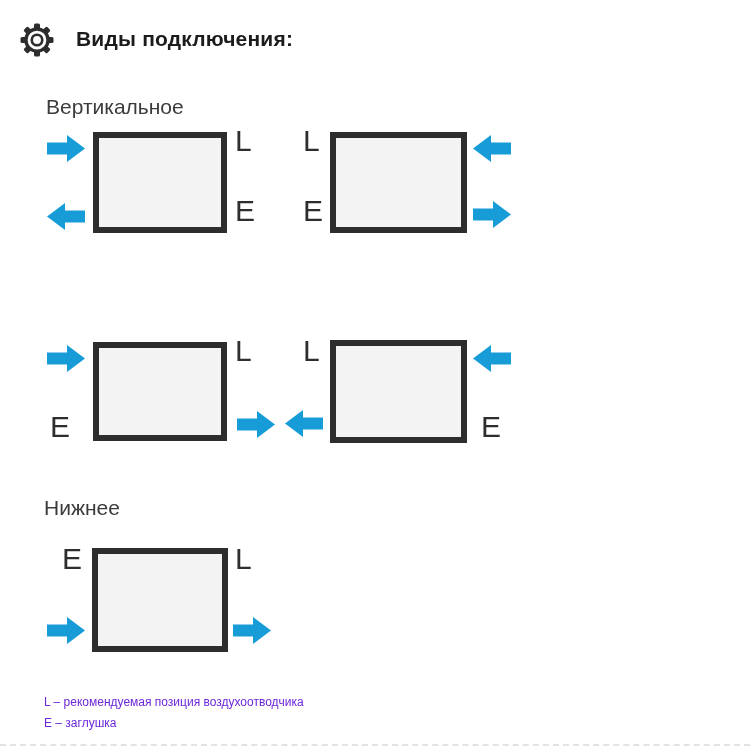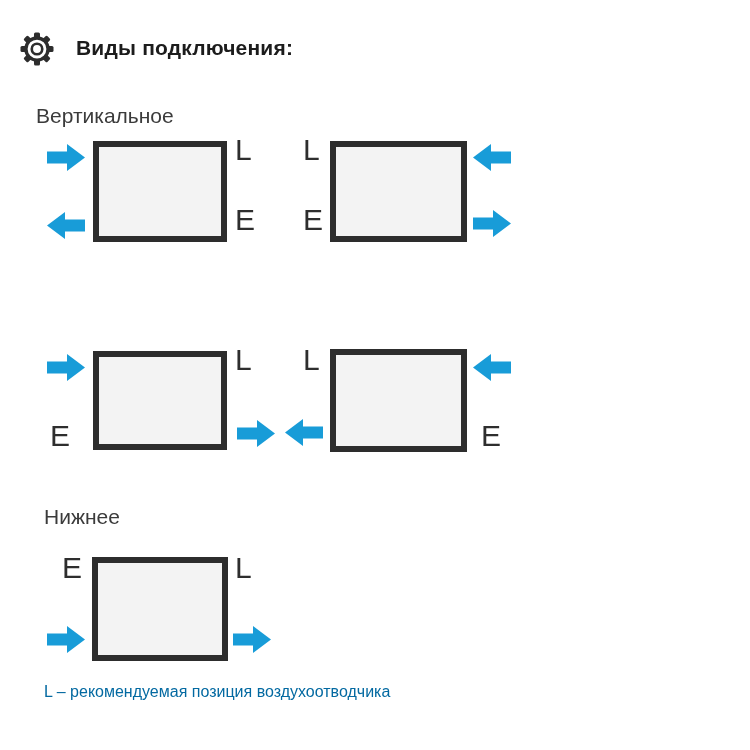--- a/index.html
+++ b/index.html
@@ -4,21 +4,21 @@
 <style>
   html, body { margin: 0; padding: 0; background: #ffffff; }
   .page {
     position: relative;
     width: 750px;
     height: 750px;
     background: #ffffff;
     font-family: "Liberation Sans", sans-serif;
     overflow: hidden;
   }
-  .abs { position: absolute; margin-top: 9px; }
+  .abs { position: absolute; }
 
   
   .gear { left: 19px; top: 22px; width: 36px; height: 36px; }
   .gear svg { width: 100%; height: 100%; display: block; }
   .page-title {
     left: 76px; top: 27px;
     font-size: 21px; font-weight: bold; color: #1c1c1c;
     letter-spacing: 0.2px; white-space: nowrap;
   }
 
@@ -40,22 +40,22 @@
     line-height: 30px; white-space: nowrap;
   }
 
   
   .arrow { width: 38px; height: 27px; }
   .arrow svg { width: 100%; height: 100%; display: block; }
   .arrow.west svg { transform: scaleX(-1); }
 
   
   .legend {
-    left: 44px; top: 672px;
-    font-size: 16px; color: #0369a1; line-height: 21px; white-space: nowrap;
+    left: 44px; top: 692px;
+    font-size: 12px; color: #6d28d9; line-height: 21px; white-space: nowrap;
   }
 
   
   .divider {
     left: 0; top: 744px; width: 750px; height: 0;
     border-top: 2px dashed #e3e3e3;
   }
 </style>
 </head>
 <body>
@@ -70,21 +70,21 @@
         <rect x="2" y="20" width="44" height="8" rx="2" transform="rotate(90 24 24)"></rect>
         <rect x="2" y="20" width="44" height="8" rx="2" transform="rotate(135 24 24)"></rect>
       </g>
       <circle cx="24" cy="24" r="17" fill="#2d2d2d"></circle>
       <circle cx="24" cy="24" r="12.5" fill="#ffffff"></circle>
       <circle cx="24" cy="24" r="7" fill="#ffffff" stroke="#2d2d2d" stroke-width="3.5"></circle>
     </svg>
   </span>
   <div class="abs page-title">Виды подключения:</div>
 
-  <div class="abs sec-title" style="left:36px; top:95px;">Вертикальное</div>
+  <div class="abs sec-title" style="left:46px; top:95px;">Вертикальное</div>
 
   <span class="abs arrow" style="left:47px; top:135px;">
     <svg viewBox="0 0 38 27">
         <polygon points="0,7.5 20,7.5 20,0 38,13.5 20,27 20,19.5 0,19.5" fill="#189cd8"></polygon>
       </svg>
   </span>
   <div class="abs radiator" style="left:93px; top:132px; width:134px; height:101px;"></div>
   <span class="abs arrow west" style="left:47px; top:203px;">
     <svg viewBox="0 0 38 27">
         <polygon points="0,7.5 20,7.5 20,0 38,13.5 20,27 20,19.5 0,19.5" fill="#189cd8"></polygon>
@@ -147,17 +147,18 @@
       </svg>
   </span>
   <span class="abs arrow" style="left:233px; top:617px;">
     <svg viewBox="0 0 38 27">
         <polygon points="0,7.5 20,7.5 20,0 38,13.5 20,27 20,19.5 0,19.5" fill="#189cd8"></polygon>
       </svg>
   </span>
 
   <div class="abs legend">
     <div>L – рекомендуемая позиция воздухоотводчика</div>
+    <div>E – заглушка</div>
   </div>
 
   <div class="abs divider"></div>
 
 </div>
 
 </body></html>

